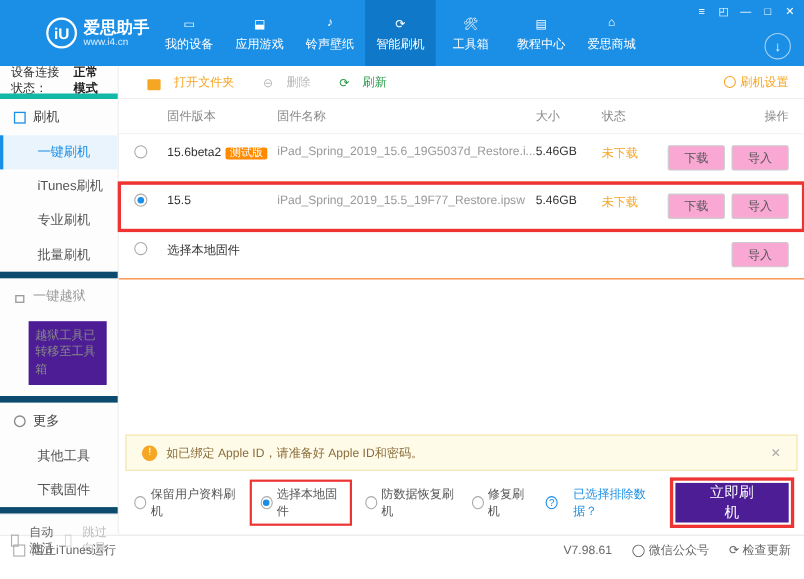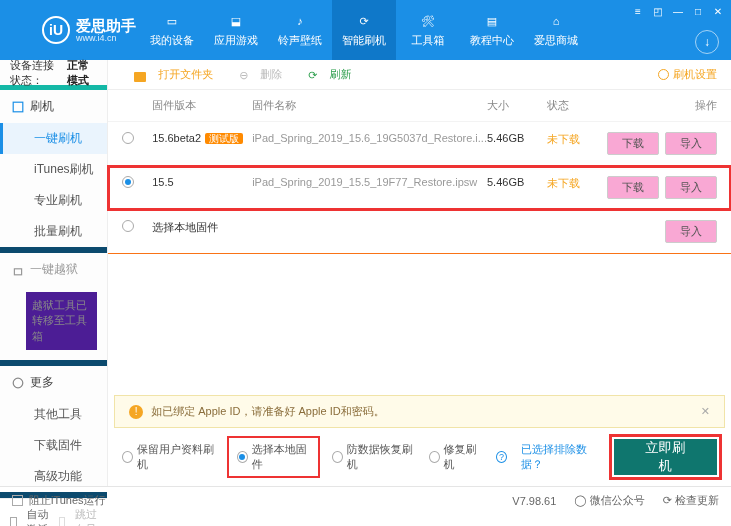--- a/index.html
+++ b/index.html
@@ -56,21 +56,21 @@
 
 .warn-bar { display: flex; align-items: center; padding: 8px 14px; background: #fffbe9; border: 1px solid #f1e4a8; color: #8a6d3b; font-size: 11px; gap: 8px; margin: 0 6px; }
 .warn-icon { width: 14px; height: 14px; background: #f5a623; border-radius: 50%; color: #fff; display: flex; align-items: center; justify-content: center; font-size: 10px; }
 .warn-close { margin-left: auto; color: #aaa; cursor: pointer; }
 
 .mode-bar { display: flex; align-items: center; padding: 10px 14px; gap: 14px; font-size: 11px; }
 .mode { display: flex; align-items: center; gap: 4px; color: #555; }
 .mode.hl { outline: 2px solid #e33; padding: 4px 8px; }
 .info-icon { width: 12px; height: 12px; border: 1px solid #1b8fe6; border-radius: 50%; color: #1b8fe6; display: flex; align-items: center; justify-content: center; font-size: 9px; }
 .link { color: #1b8fe6; cursor: pointer; }
-.flash-btn { margin-left: auto; background: #0f766e; color: #fff; padding: 0 28px; border: none; cursor: pointer; outline: 3px solid #e33; outline-offset: 2px; }
+.flash-btn { margin-left: auto; background: #4c1d95; color: #fff; padding: 0 28px; border: none; cursor: pointer; outline: 3px solid #e33; outline-offset: 2px; }
 
 .statusbar { height: 28px; border-top: 1px solid #e5e5e5; display: flex; align-items: center; padding: 0 12px; font-size: 11px; color: #666; gap: 18px; }
 .sb-right { margin-left: auto; display: flex; gap: 18px; align-items: center; }
 </style>
 </head>
 <body>
 
 <div class="titlebar">
   <div class="logo">
     <div class="logo-icon">iU</div>
@@ -149,21 +149,20 @@
     </div>
     <div class="side-group">
       <div class="side-head">
         <svg class="gh-icon" viewBox="0 0 10 10">
             <circle cx="5" cy="5" r="4" fill="none" stroke="#888"></circle>
           </svg>
         <span>更多</span>
       </div>
       <div class="side-item">其他工具</div>
       <div class="side-item">下载固件</div>
-      <div class="side-item">高级功能</div>
     </div>
     <div class="side-spacer"></div>
     <div class="side-bottom">
       <span class="chk"></span>
       <span>自动激活</span>
       <span class="chk" style="opacity:.4"></span>
       <span style="color:#bbb">跳过向导</span>
     </div>
 
   </div>

